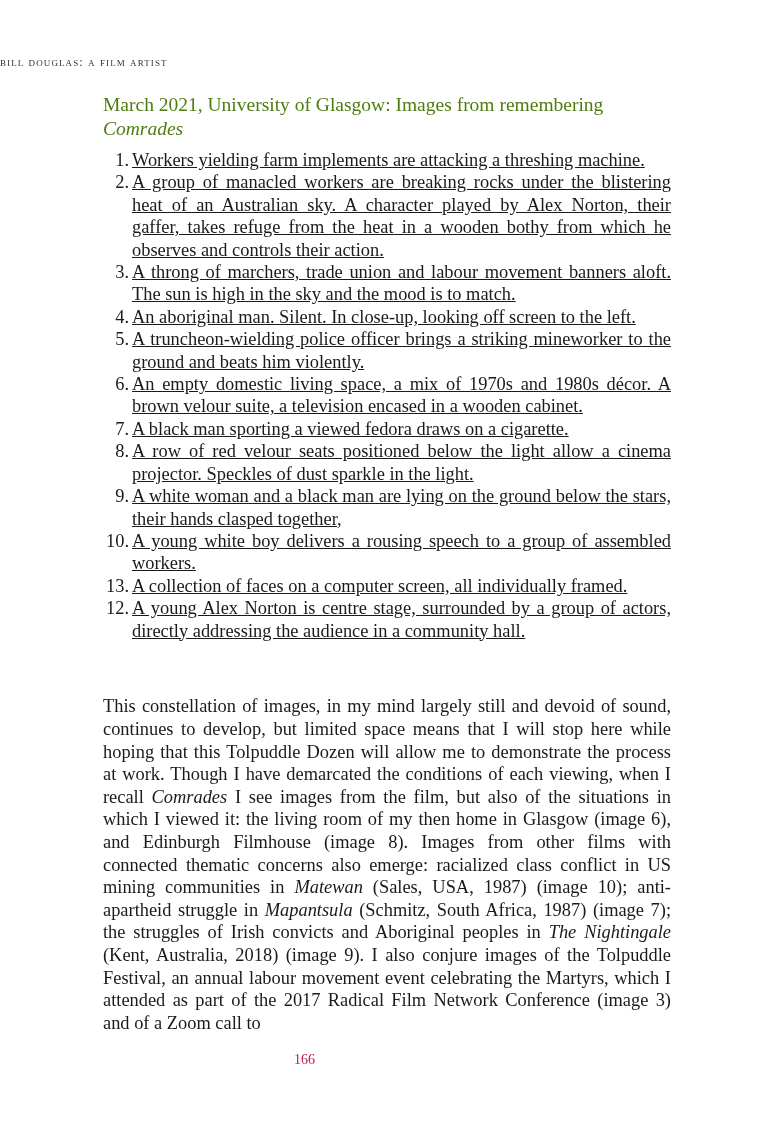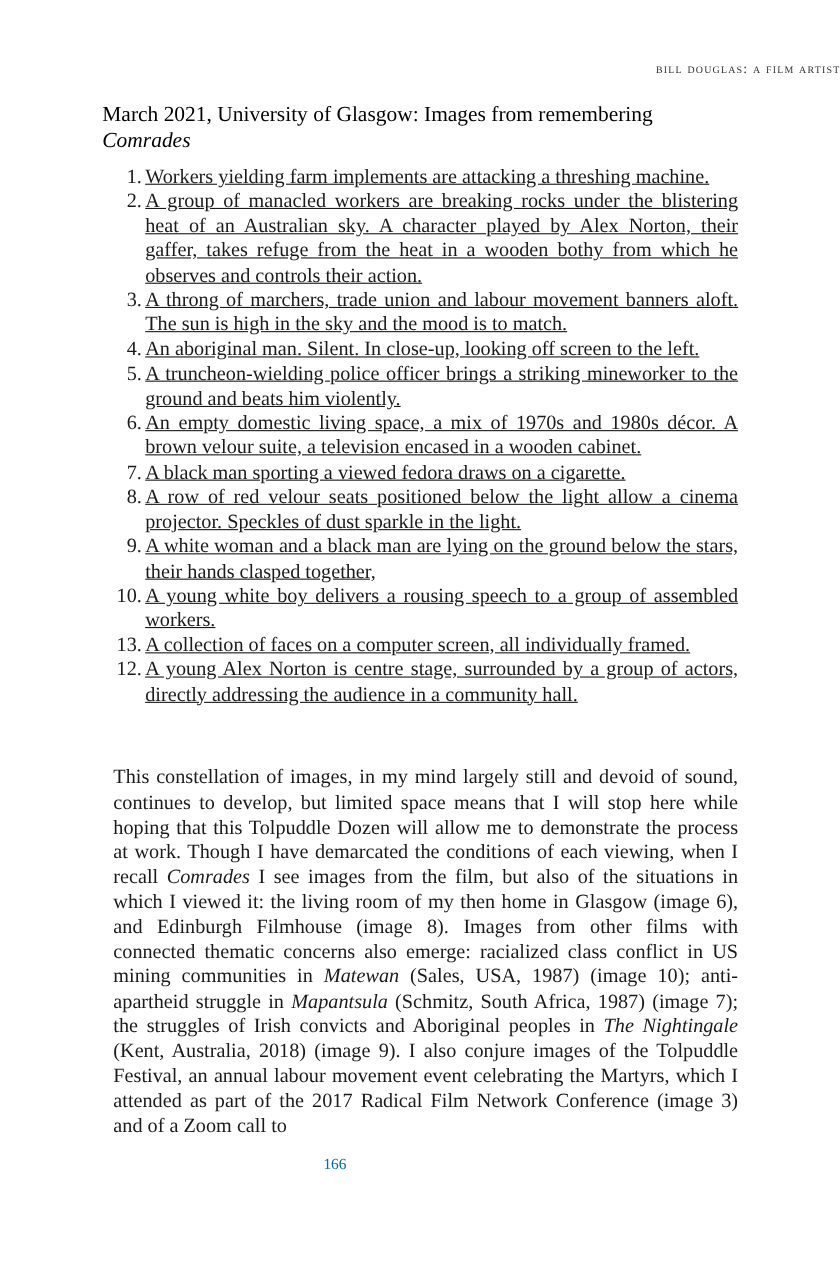--- a/index.html
+++ b/index.html
@@ -3,46 +3,46 @@
 <meta charset="utf-8">
 <style>
   html, body { margin: 0; padding: 0; background: #ffffff; }
   body {
     width: 764px; height: 1146px; position: relative; overflow: hidden;
     font-family: "Liberation Serif", "DejaVu Serif", serif;
     color: #1a1a1a;
   }
   .running-head {
     position: absolute; top: 55px; left: 0; width: 764px;
-    text-align: right; font-size: 12.5px; letter-spacing: 1.1px;
+    text-align: left; font-size: 12.5px; letter-spacing: 1.1px;
     font-variant: small-caps; text-transform: lowercase; color: #333;
   }
   .running-head span { font-variant: small-caps; }
   .section-title {
-    position: absolute; top: 93px; left: 93px; width: 570px;
-    font-size: 19.5px; line-height: 24px; color: #000000;
+    position: absolute; top: 93px; left: 103px; width: 570px;
+    font-size: 19.5px; line-height: 24px; color: #4d7c0f;
   }
   .section-title .ital { font-style: italic; display: block; }
   .image-list {
     position: absolute; top: 149px; left: 103px; width: 568px;
     margin: 0; padding: 0; list-style: none;
     font-size: 18.4px; line-height: 22.4px;
   }
   .image-list li { display: flex; }
   .image-list .num { width: 29px; flex: 0 0 29px; text-align: right; padding-right: 3px; box-sizing: border-box; }
   .image-list .txt { flex: 1; text-align: justify; text-align-last: left; text-decoration: underline; }
   .body-para {
     position: absolute; top: 677px; left: 103px; width: 568px;
     font-size: 18.4px; line-height: 22.6px; text-align: justify;
     hyphens: manual;
   }
   .body-para em { font-style: italic; }
   .folio {
     position: absolute; top: 1052px; left: 0; width: 609px;
-    text-align: center; font-size: 14px; color: #0369a1;
+    text-align: center; font-size: 14px; color: #be185d;
   }
 </style>
 </head>
 <body>
 
 <div class="running-head"><span>Bill Douglas: A Film Artist</span></div>
 
 <div class="section-title">
   <span>March 2021, University of Glasgow: Images from remembering</span>
   <span class="ital">Comrades</span>

